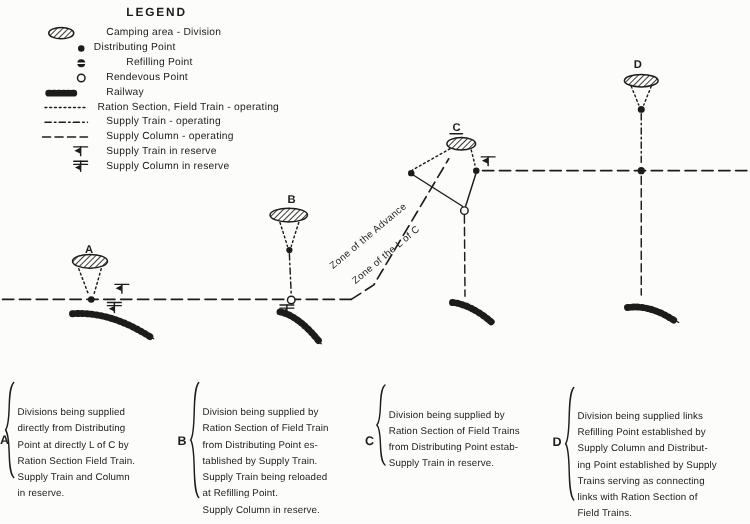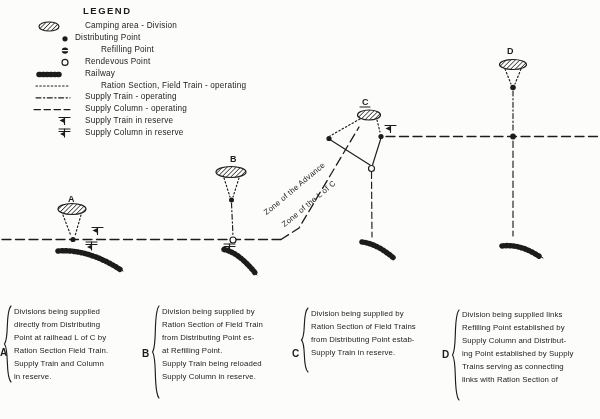--- a/index.html
+++ b/index.html
@@ -7,21 +7,21 @@
     position:relative; width:600px; height:419px;
     background:#fcfcfa;
     font-family:"Liberation Sans", sans-serif;
     color:#1c1c1c; overflow:hidden;
   }
   .abs { position:absolute; }
   .legend-title { font-weight:bold; font-size:9.5px; letter-spacing:1.5px; }
   .lg-label { font-size:8.2px; white-space:nowrap; letter-spacing:0.2px;text-align:center; }
   .scen-letter { font-size:9px; font-weight:bold; }
   .zone-label { font-size:7.8px; white-space:nowrap; transform-origin:left top; letter-spacing:0.3px; }
-  .desc { font-size:7.8px; line-height:13px; white-space:nowrap; letter-spacing:0.1px; }
+  .desc { font-size:7.8px; line-height:13px; white-space:nowrap; letter-spacing:0.1px;margin-top:18px; }
   .desc-letter { font-size:10px; font-weight:bold; }
   
   .s { stroke:#1c1c1c; fill:none; stroke-width:1.15; stroke-linecap:round; }
   .fillink { fill:#1c1c1c; stroke:none; }
   .open { fill:#fcfcfa; }
   .dotted { stroke-dasharray:1.5 2.3; }
   .dashdot { stroke-dasharray:5 2.5 1.3 2.5; }
   .longdash { stroke-dasharray:6.5 3.5; }
   .mainline { stroke-dasharray:9 4.5; stroke-width:1.3; }
   .railbase { stroke-width:1; }
@@ -131,71 +131,73 @@
         <path class="s railticks" d="M502,246 C517,244 530,250 541,257.5"></path>
       </g>
     </g>
 
     <path class="s" d="M11,306 C5,312 9.5,337 4.5,344 C9.5,351 5,376 11,382" stroke-width="1.1"></path>
     <path class="s" d="M159,306 C153,313 157.5,345 152.5,352 C157.5,359 153,391 159,398" stroke-width="1.1"></path>
     <path class="s" d="M308,308 C302,313 306.5,335 301.5,340 C306.5,345 302,367 308,372" stroke-width="1.1"></path>
     <path class="s" d="M459,310 C453,317 457.5,348 452.5,355 C457.5,362 453,393 459,400" stroke-width="1.1"></path>
   </svg>
 
-  <div class="abs legend-title" style="left:83px;top:5px">LEGEND</div>
+  <div class="abs legend-title" style="left:101px;top:5px">LEGEND</div>
   <div class="abs lg-label" style="left:85px;top:21px">Camping area - Division</div>
   <div class="abs lg-label" style="left:75px;top:33px">Distributing Point</div>
   <div class="abs lg-label" style="left:101px;top:45px">Refilling Point</div>
   <div class="abs lg-label" style="left:85px;top:57px">Rendevous Point</div>
   <div class="abs lg-label" style="left:85px;top:69px">Railway</div>
-  <div class="abs lg-label" style="left:101px;top:81px">Ration Section, Field Train - operating</div>
+  <div class="abs lg-label" style="left:78px;top:81px">Ration Section, Field Train - operating</div>
   <div class="abs lg-label" style="left:85px;top:92px">Supply Train - operating</div>
   <div class="abs lg-label" style="left:85px;top:104px">Supply Column - operating</div>
   <div class="abs lg-label" style="left:85px;top:116px">Supply Train in reserve</div>
   <div class="abs lg-label" style="left:85px;top:128px">Supply Column in reserve</div>
 
   <div class="abs scen-letter" style="left:68px;top:194px">A</div>
   <div class="abs scen-letter" style="left:230px;top:154px">B</div>
   <div class="abs scen-letter" style="left:362px;top:97px">C</div>
   <div class="abs scen-letter" style="left:507px;top:46px">D</div>
 
   <div class="abs zone-label" style="left:262px;top:210px;transform:rotate(-40deg)">Zone of the Advance</div>
   <div class="abs zone-label" style="left:280px;top:222px;transform:rotate(-40deg)">Zone of the L of C</div>
 
   <div class="abs desc-letter" style="left:0px;top:347px">A</div>
   <div class="abs desc" style="left:14px;top:305px">
       <div>Divisions being supplied</div>
       <div>directly from Distributing</div>
-      <div>Point at railhead L of C by</div>
+      <div>Point at directly L of C by</div>
       <div>Ration Section Field Train.</div>
       <div>Supply Train and Column</div>
       <div>in reserve.</div>
     </div>
 
   <div class="abs desc-letter" style="left:142px;top:348px">B</div>
   <div class="abs desc" style="left:162px;top:305px">
       <div>Division being supplied by</div>
       <div>Ration Section of Field Train</div>
       <div>from Distributing Point es-</div>
+      <div>tablished by Supply Train.</div>
+      <div>Supply Train being reloaded</div>
       <div>at Refilling Point.</div>
-      <div>Supply Train being reloaded</div>
       <div>Supply Column in reserve.</div>
     </div>
 
   <div class="abs desc-letter" style="left:292px;top:348px">C</div>
   <div class="abs desc" style="left:311px;top:307px">
       <div>Division being supplied by</div>
       <div>Ration Section of Field Trains</div>
       <div>from Distributing Point estab-</div>
       <div>Supply Train in reserve.</div>
     </div>
 
   <div class="abs desc-letter" style="left:442px;top:349px">D</div>
   <div class="abs desc" style="left:462px;top:308px">
       <div>Division being supplied links</div>
       <div>Refilling Point established by</div>
       <div>Supply Column and Distribut-</div>
       <div>ing Point established by Supply</div>
       <div>Trains serving as connecting</div>
       <div>links with Ration Section of</div>
+      <div>Field Trains.</div>
     </div>
 
 </div>
 
 </body></html>

